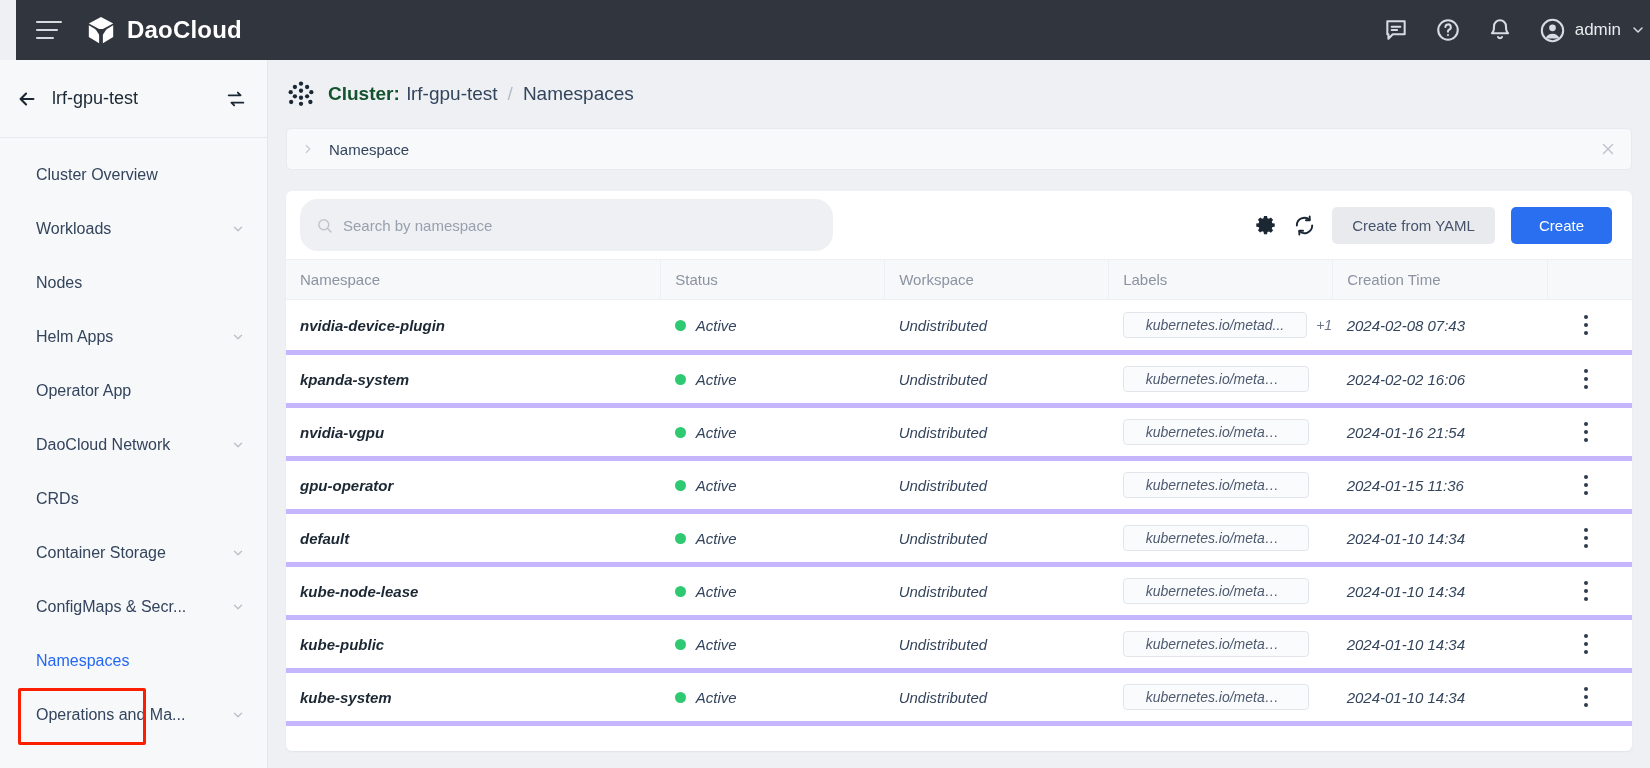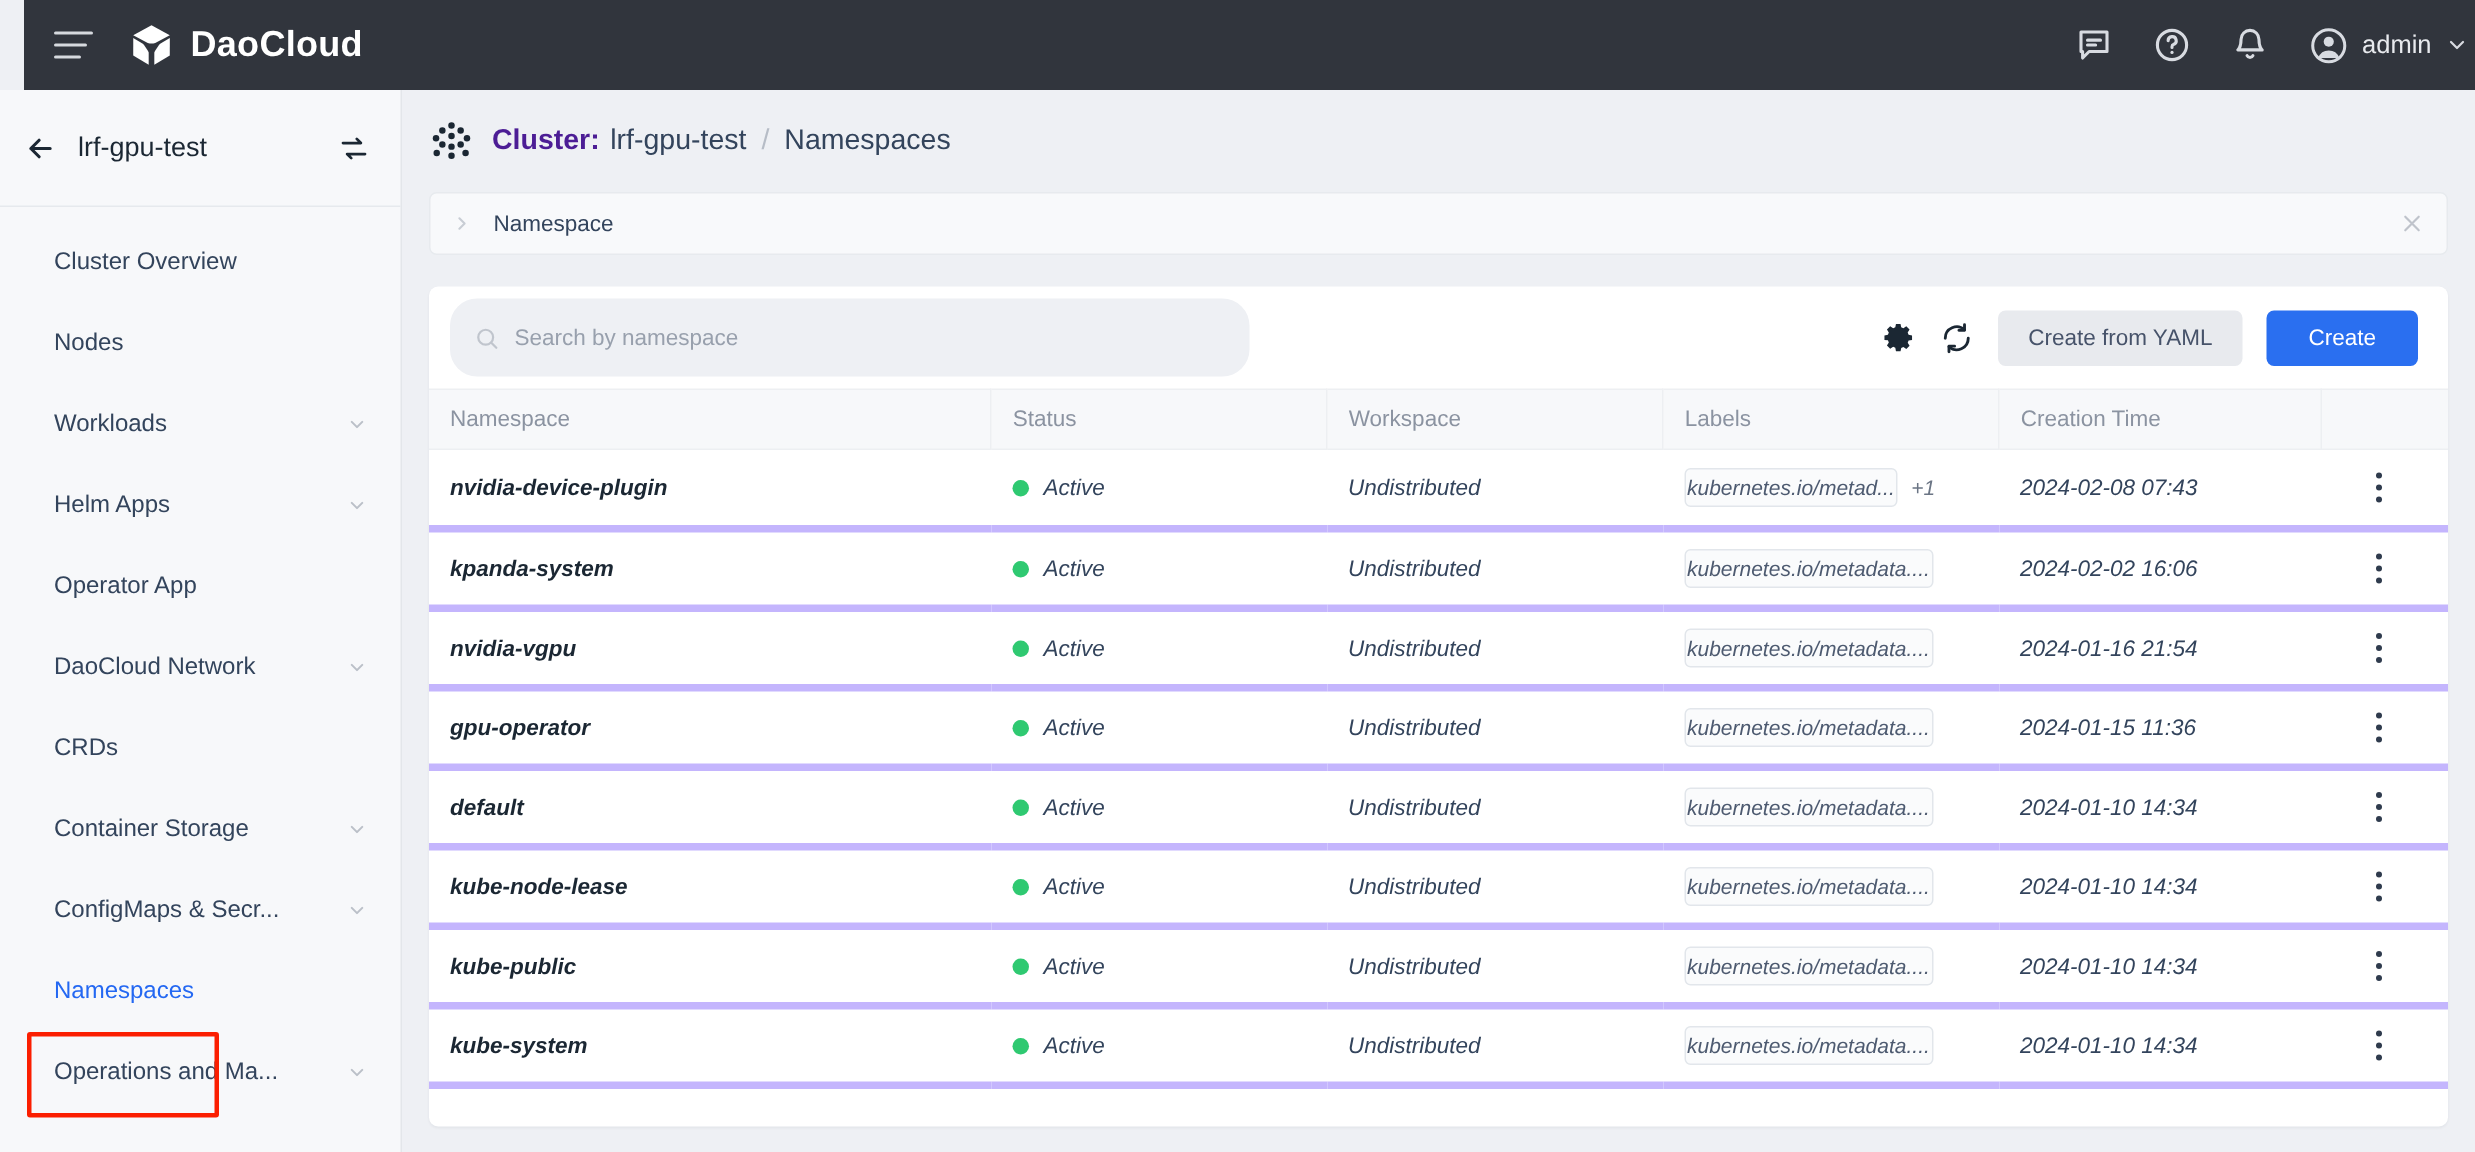--- a/index.html
+++ b/index.html
@@ -79,21 +79,21 @@
   .main {
     position: absolute; top: 60px; left: 268px;
     width: 1382px; height: 708px;
     background: #eef0f4;
     overflow: hidden;
   }
   .crumbbar {
     height: 68px; display: flex; align-items: center; padding-left: 18px;
   }
   .crumb-icon { width: 30px; height: 30px; margin-right: 12px; }
-  .crumb-label { font-size: 19px; font-weight: bold; color: #4c1d95; }
+  .crumb-label { font-size: 19px; font-weight: bold; color: #14532d; }
   .crumb-link { font-size: 19px; color: #33445c; margin-left: 7px; cursor: pointer; }
   .crumb-sep { font-size: 19px; color: #b6bcc6; margin: 0 10px; }
   .crumb-cur { font-size: 19px; color: #33445c; }
 
   .filterbar {
     margin: 0 18px; height: 42px;
     background: #f8f9fb; border: 1px solid #e7eaee; border-radius: 5px;
     display: flex; align-items: center; padding: 0 14px;
   }
   .f-chev { width: 14px; height: 14px; opacity: .5; cursor: pointer; }
@@ -151,21 +151,21 @@
     font-size: 15px; color: #33445c;
     border-bottom: 5px solid #c4b5fd;
     font-style: italic;
   }
   .ns-name { font-weight: bold; color: #1b2733; }
   .status-cell { display: flex; align-items: center; gap: 10px; }
   .dot { width: 11px; height: 11px; border-radius: 50%; background: #2fc971; flex:0 0 auto; }
   .label-cell { display: flex; align-items: center; gap: 9px; }
   .chip {
     border: 1px solid #e2e6eb; background: #fafbfc; border-radius: 4px;
-    font-size: 14px; color: #4d5a70; padding: 4px 1px;
+    font-size: 14px; color: #4d5a70; padding: 4px 22px;
     max-width: 186px; overflow: hidden; text-overflow: ellipsis; white-space: nowrap;
     cursor: default;
   }
   .chip-more { font-size: 14px; color: #6b7585; }
   .kebab {
     display: flex; flex-direction: column; gap: 4px; align-items: center;
     width: 20px; cursor: pointer; margin-left: 14px;
   }
   .kebab span { width: 4px; height: 4px; border-radius: 50%; background: #2f3b4d; display:block; }
 
@@ -226,27 +226,27 @@
     <span class="cluster-name">lrf-gpu-test</span>
     <svg class="switch-icon" viewBox="0 0 24 24" fill="none" stroke="#1b2733" stroke-width="2">
       <path d="M4 8h13l-3-3M20 16H7l3 3" stroke-linecap="round" stroke-linejoin="round"></path>
     </svg>
   </div>
   <div class="side-nav">
     <div class="nav-item">
       <span>Cluster Overview</span>
     </div>
     <div class="nav-item">
-      <span>Nodes</span>
-    </div>
-    <div class="nav-item">
       <span>Workloads</span>
       <svg class="chev" viewBox="0 0 24 24" fill="none" stroke="#8b93a1" stroke-width="2.4">
           <path d="M6 9l6 6 6-6" stroke-linecap="round" stroke-linejoin="round"></path>
         </svg>
+    </div>
+    <div class="nav-item">
+      <span>Nodes</span>
     </div>
     <div class="nav-item">
       <span>Helm Apps</span>
       <svg class="chev" viewBox="0 0 24 24" fill="none" stroke="#8b93a1" stroke-width="2.4">
           <path d="M6 9l6 6 6-6" stroke-linecap="round" stroke-linejoin="round"></path>
         </svg>
     </div>
     <div class="nav-item">
       <span>Operator App</span>
     </div>

